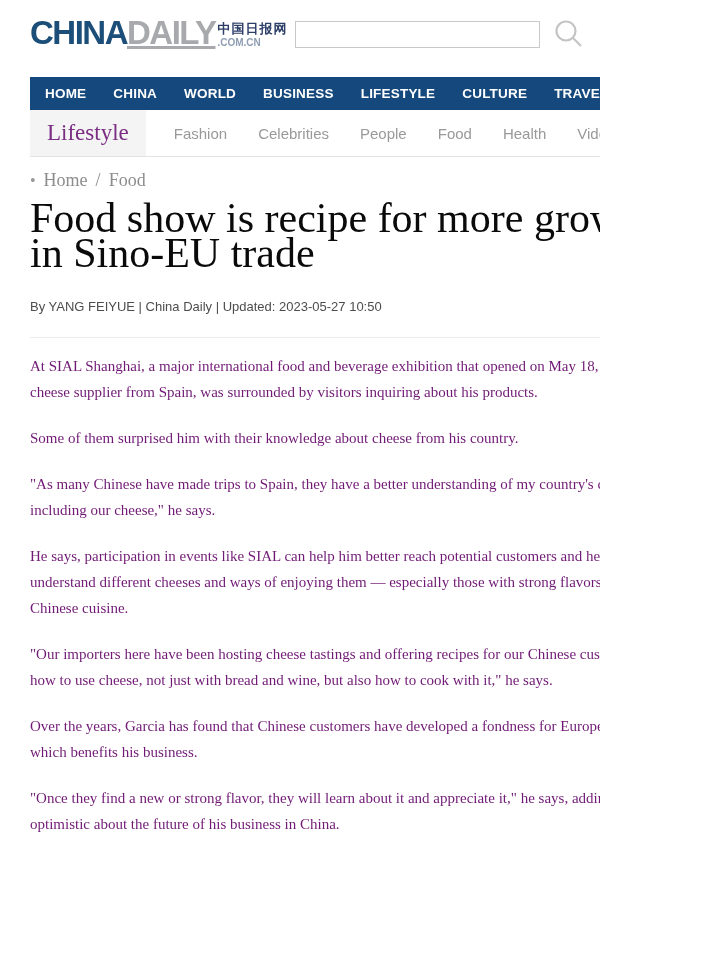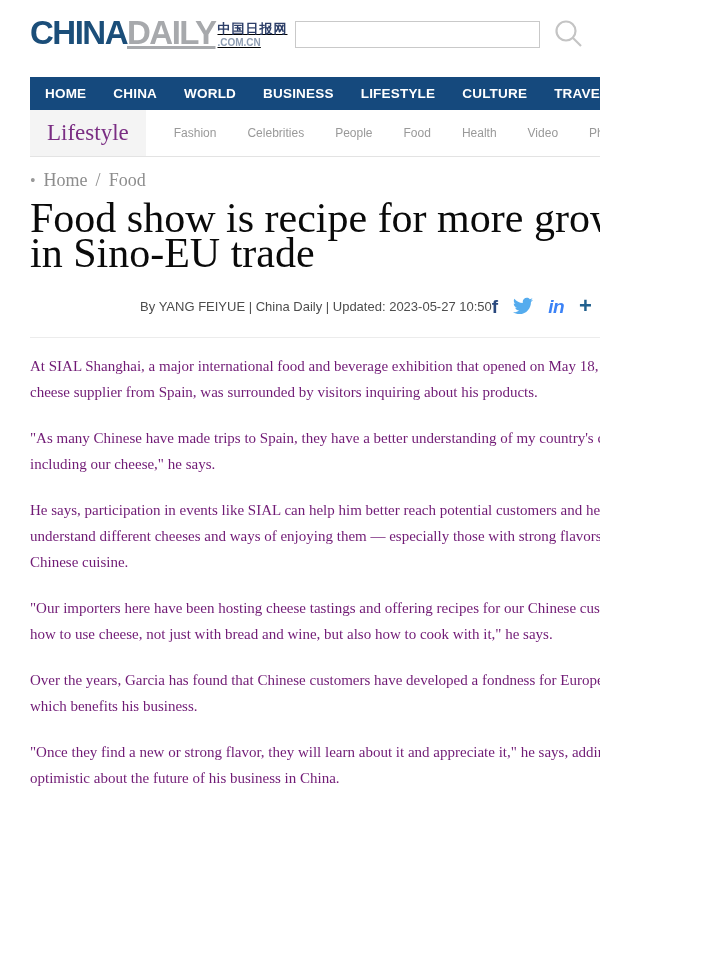--- a/index.html
+++ b/index.html
@@ -11,21 +11,21 @@
     background:#fff;
     font-family:"Liberation Sans", sans-serif;
   }
 
   
   .header { position:relative; height:75px; }
   .logo { position:absolute; left:30px; top:18px; display:flex; align-items:flex-end; cursor:pointer; }
   .logo-main { font-weight:800; font-size:33px; letter-spacing:-1.5px; line-height:0.9; font-family:"Liberation Sans", sans-serif; }
   .logo-china { color:#1B4E79; }
   .logo-daily { color:#A7A9AC;text-decoration:underline; }
-  .logo-suffix { display:flex; flex-direction:column; align-items:flex-start; margin-left:2px;text-decoration:underline; }
+  .logo-suffix { display:flex; flex-direction:column; align-items:flex-start; margin-left:2px; }
   .logo-cn { font-weight:700; font-size:13px; color:#2C3E68; letter-spacing:1px; }
   .logo-comcn { font-weight:800; font-size:10px; color:#8E9DB2; letter-spacing:0; line-height:1; }
 
   .search-box {
     position:absolute; left:295px; top:21px;
     width:245px; height:27px;
     border:1px solid #c9c9c9; background:#fff;
     font-size:14px; padding:0 8px; outline:none;
   }
   .search-icon { position:absolute; left:552px; top:17px; width:34px; height:34px; cursor:pointer; }
@@ -52,42 +52,42 @@
   }
   .subnav-active {
     background:#f4f4f4;
     display:flex; align-items:center;
     padding:0 17px;
     font-family:"Liberation Serif", serif;
     font-size:23px; color:#7A2D83;
     cursor:pointer;
   }
   .subnav-items { display:flex; align-items:center; gap:31px; margin-left:28px; white-space:nowrap; }
-  .subnav-item { color:#999; font-size:12px; text-decoration:none; cursor:pointer; }
+  .subnav-item { color:#999; font-size:15px; text-decoration:none; cursor:pointer; }
 
   
   .content { margin-left:30px; width:672px; }
 
   .breadcrumb {
     margin-top:13px;
     font-family:"Liberation Serif", serif;
     font-size:18px; color:#8d8d8d;
     display:flex; align-items:center; gap:8px;
   }
   .breadcrumb .bullet { color:#9a9a9a; font-size:16px; }
   .breadcrumb a { color:#8d8d8d; text-decoration:none; cursor:pointer; }
 
   .article-title {
     margin-top:10px;
     font-family:"Liberation Serif", serif;
     font-weight:400; font-size:42px; line-height:35px;
     color:#0a0a0a; max-width:665px;
   }
 
-  .byline-row { margin-top:24px; display:flex; justify-content:center; align-items:center; }
+  .byline-row { margin-top:24px; display:flex; justify-content:space-between; align-items:center; }
   .byline { font-size:13px; color:#4d4d4d; }
   .share { display:flex; align-items:center; gap:15px; }
   .share-glyph { font-weight:800; font-size:19px; line-height:1; cursor:pointer; font-family:"Liberation Sans", sans-serif; }
   .fb { color:#29487D; }
   .li { color:#3b82f6; letter-spacing:-0.5px;font-style:italic; }
   .plus { color:#21608E; font-size:22px; }
   .tw-icon { width:20px; height:20px; cursor:pointer; }
 
   .divider { margin-top:20px; border-top:1px solid #ececec; }
 
@@ -173,20 +173,21 @@
         </svg>
         <span class="share-glyph li">in</span>
         <span class="share-glyph plus">+</span>
       </div>
     </div>
 
     <div class="divider"></div>
 
     <div class="body-text">
         <p class="para">At SIAL Shanghai, a major international food and beverage exhibition that opened on May 18, Mario Garcia, a cheese supplier from Spain, was surrounded by visitors inquiring about his products.</p>
+        <p class="para">Some of them surprised him with their knowledge about cheese from his country.</p>
         <p class="para">"As many Chinese have made trips to Spain, they have a better understanding of my country's cuisine, including our cheese," he says.</p>
         <p class="para">He says, participation in events like SIAL can help him better reach potential customers and help them understand different cheeses and ways of enjoying them — especially those with strong flavors unusual in Chinese cuisine.</p>
         <p class="para">"Our importers here have been hosting cheese tastings and offering recipes for our Chinese customers to learn how to use cheese, not just with bread and wine, but also how to cook with it," he says.</p>
         <p class="para">Over the years, Garcia has found that Chinese customers have developed a fondness for European products, which benefits his business.</p>
         <p class="para">"Once they find a new or strong flavor, they will learn about it and appreciate it," he says, adding that he is optimistic about the future of his business in China.</p>
       </div>
 
   </div>
 </div>
 

